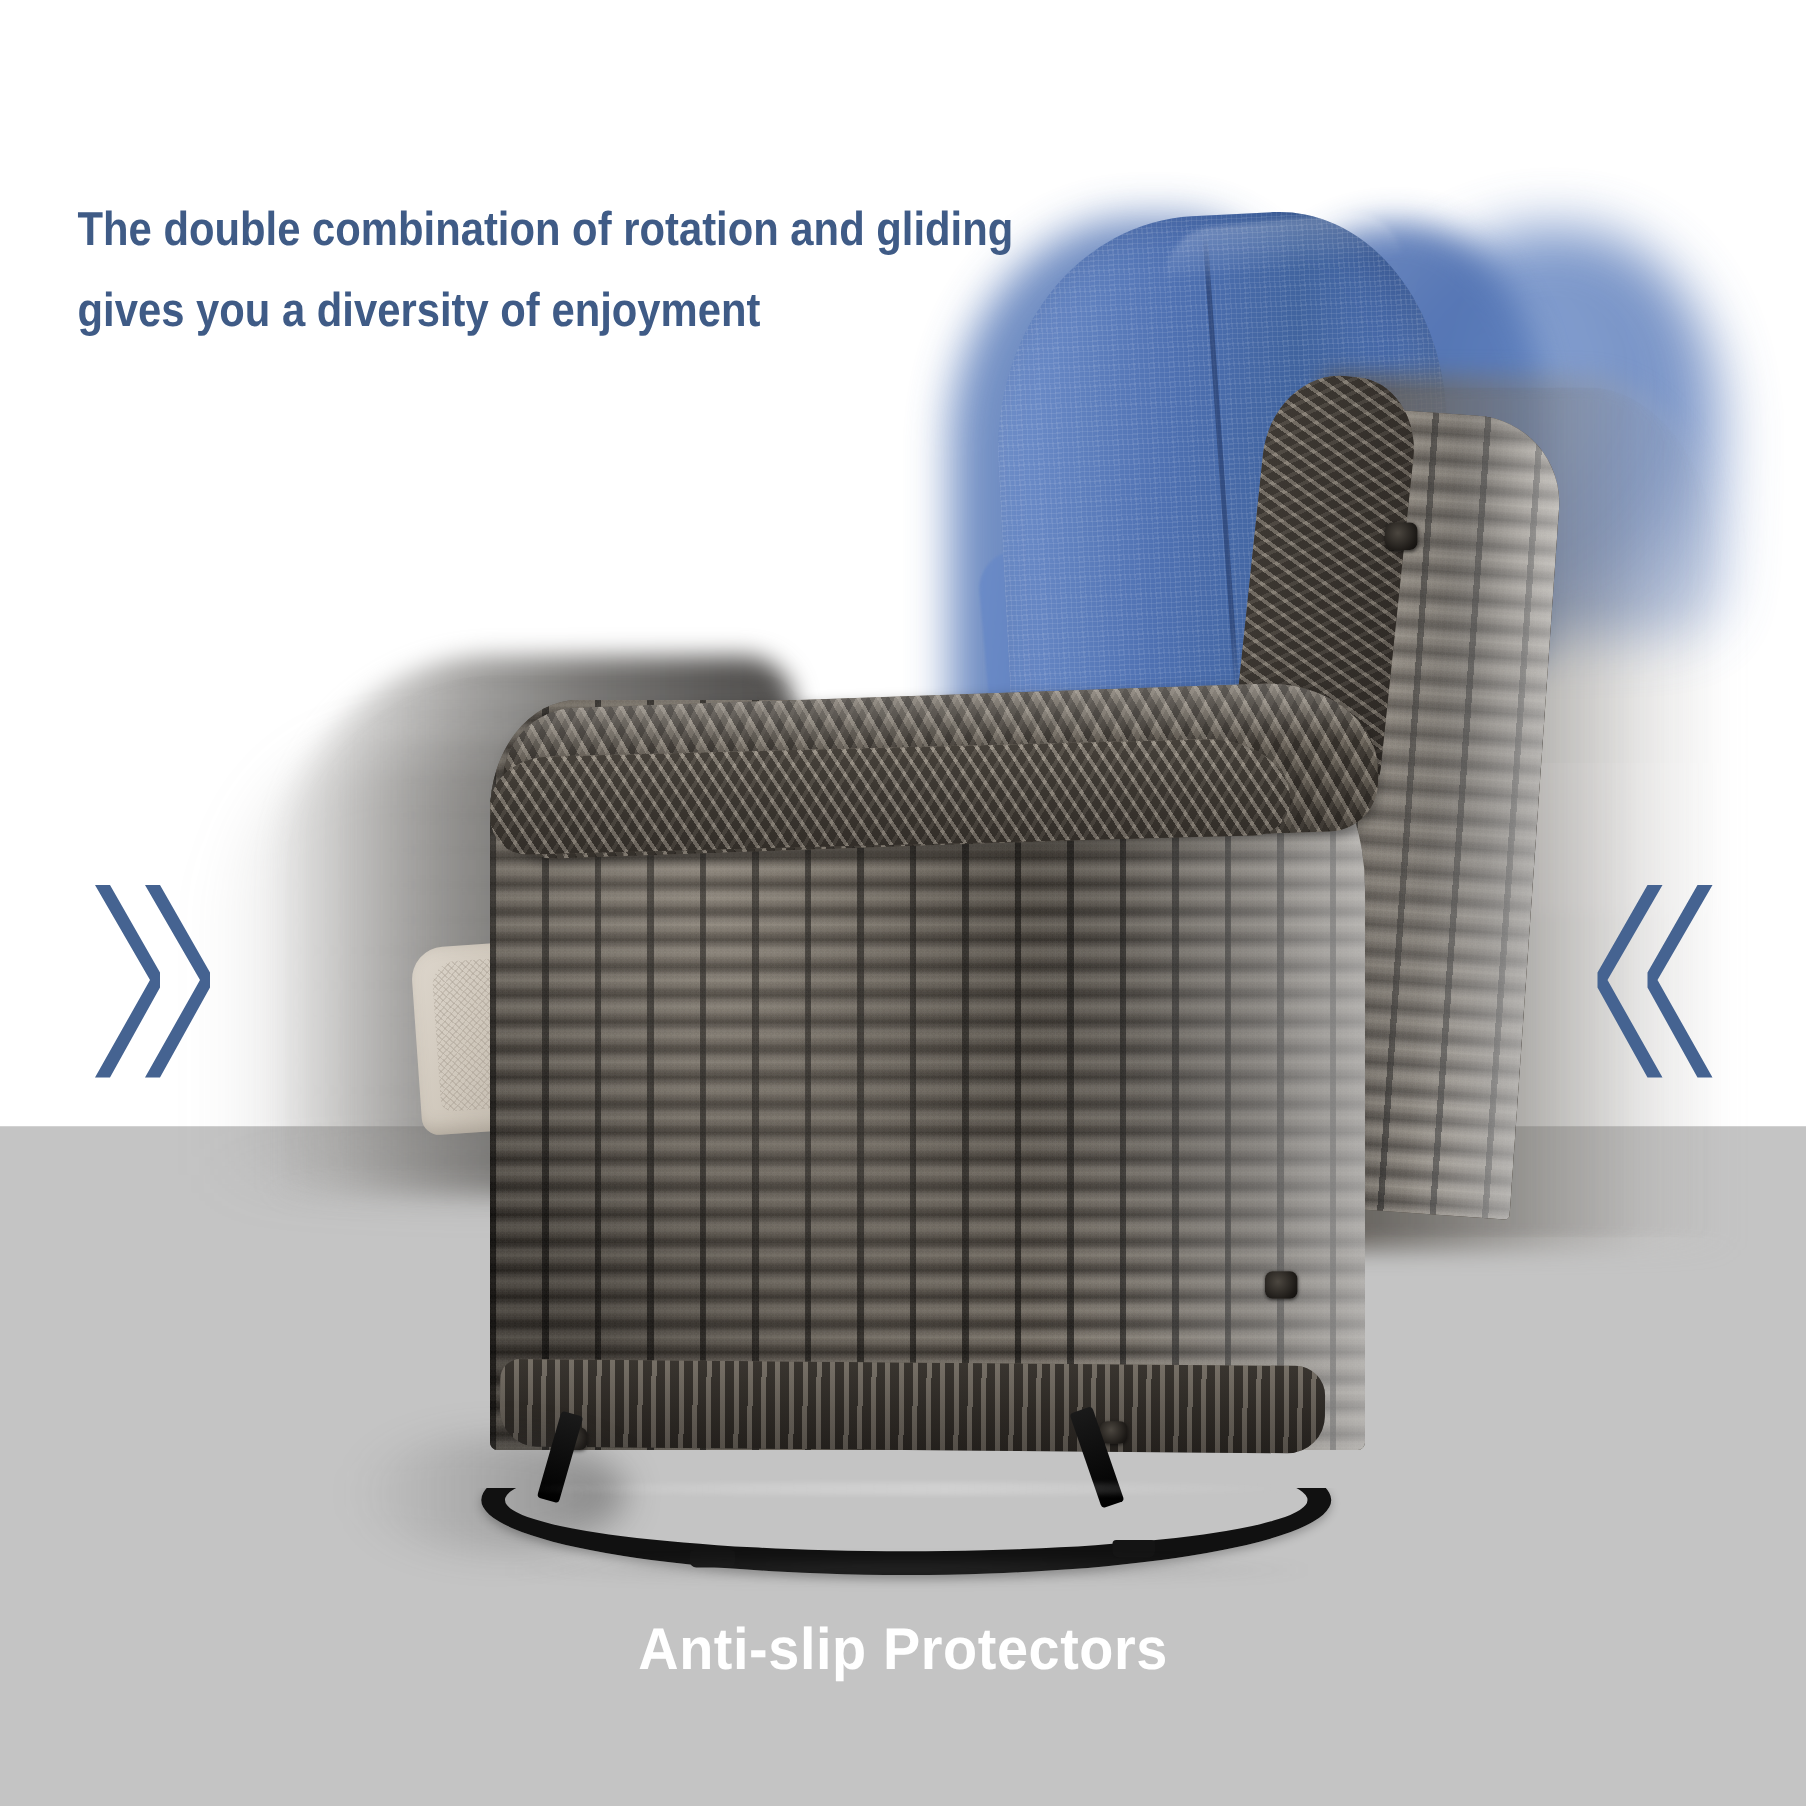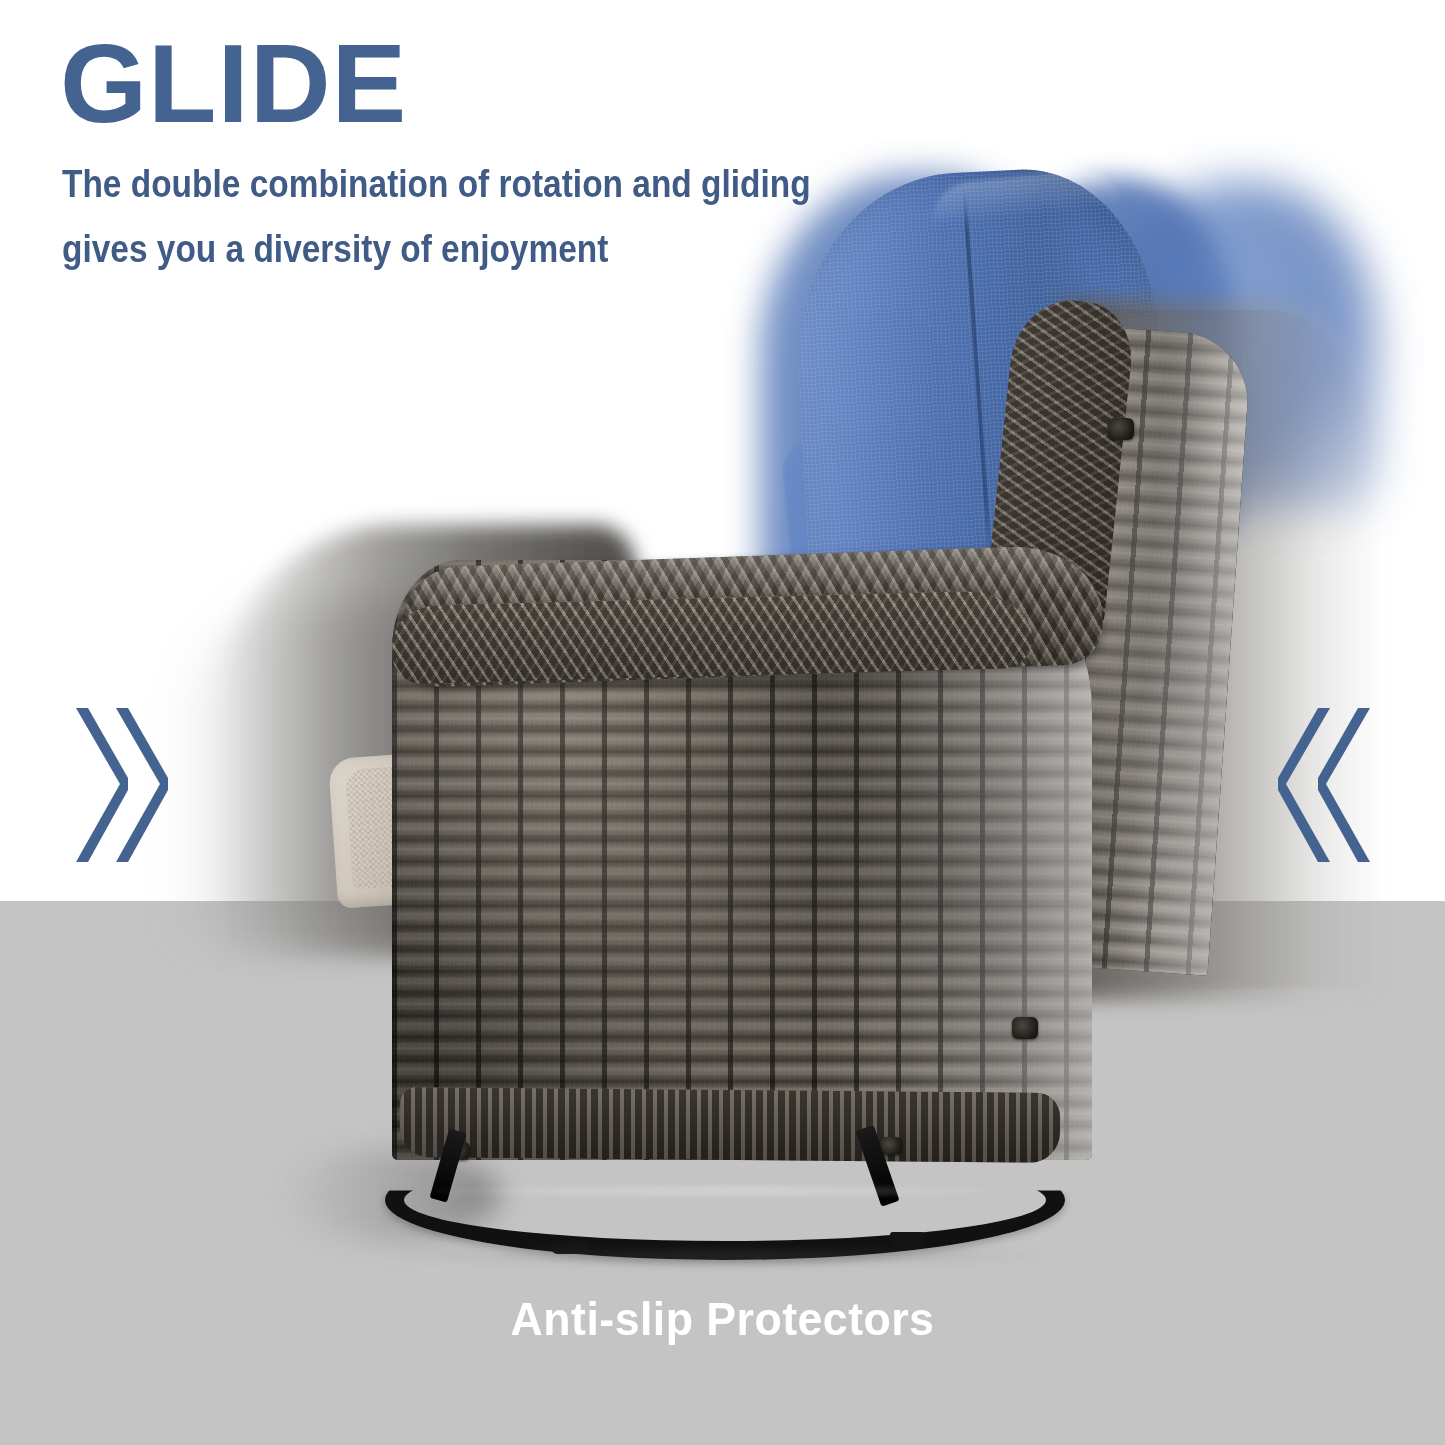--- a/index.html
+++ b/index.html
@@ -526,21 +526,20 @@
     <div class="strut strut-l"></div>
     <div class="strut strut-r"></div>
     <div class="base-ring"></div>
     <div class="base-ring-hl"></div>
     <div class="foot-pad pad-1"></div>
     <div class="foot-pad pad-2"></div>
     <div class="base-shadow"></div>
 
   </div>
 
-  <div class="headline">GLIDE</div>
 
   <div class="subline subline-1">The double combination of rotation and gliding</div>
 
   <div class="subline subline-2">gives you a diversity of enjoyment</div>
 
   <div class="chev-group chev-left">
     <svg viewBox="0 0 120 170" xmlns="http://www.w3.org/2000/svg">
       <path d="M18 8 L62 84 L18 162 L30 162 L70 90 L70 78 L30 8 Z" fill="#456391"></path>
       <path d="M58 8 L102 84 L58 162 L70 162 L110 90 L110 78 L70 8 Z" fill="#456391"></path>
     </svg>

